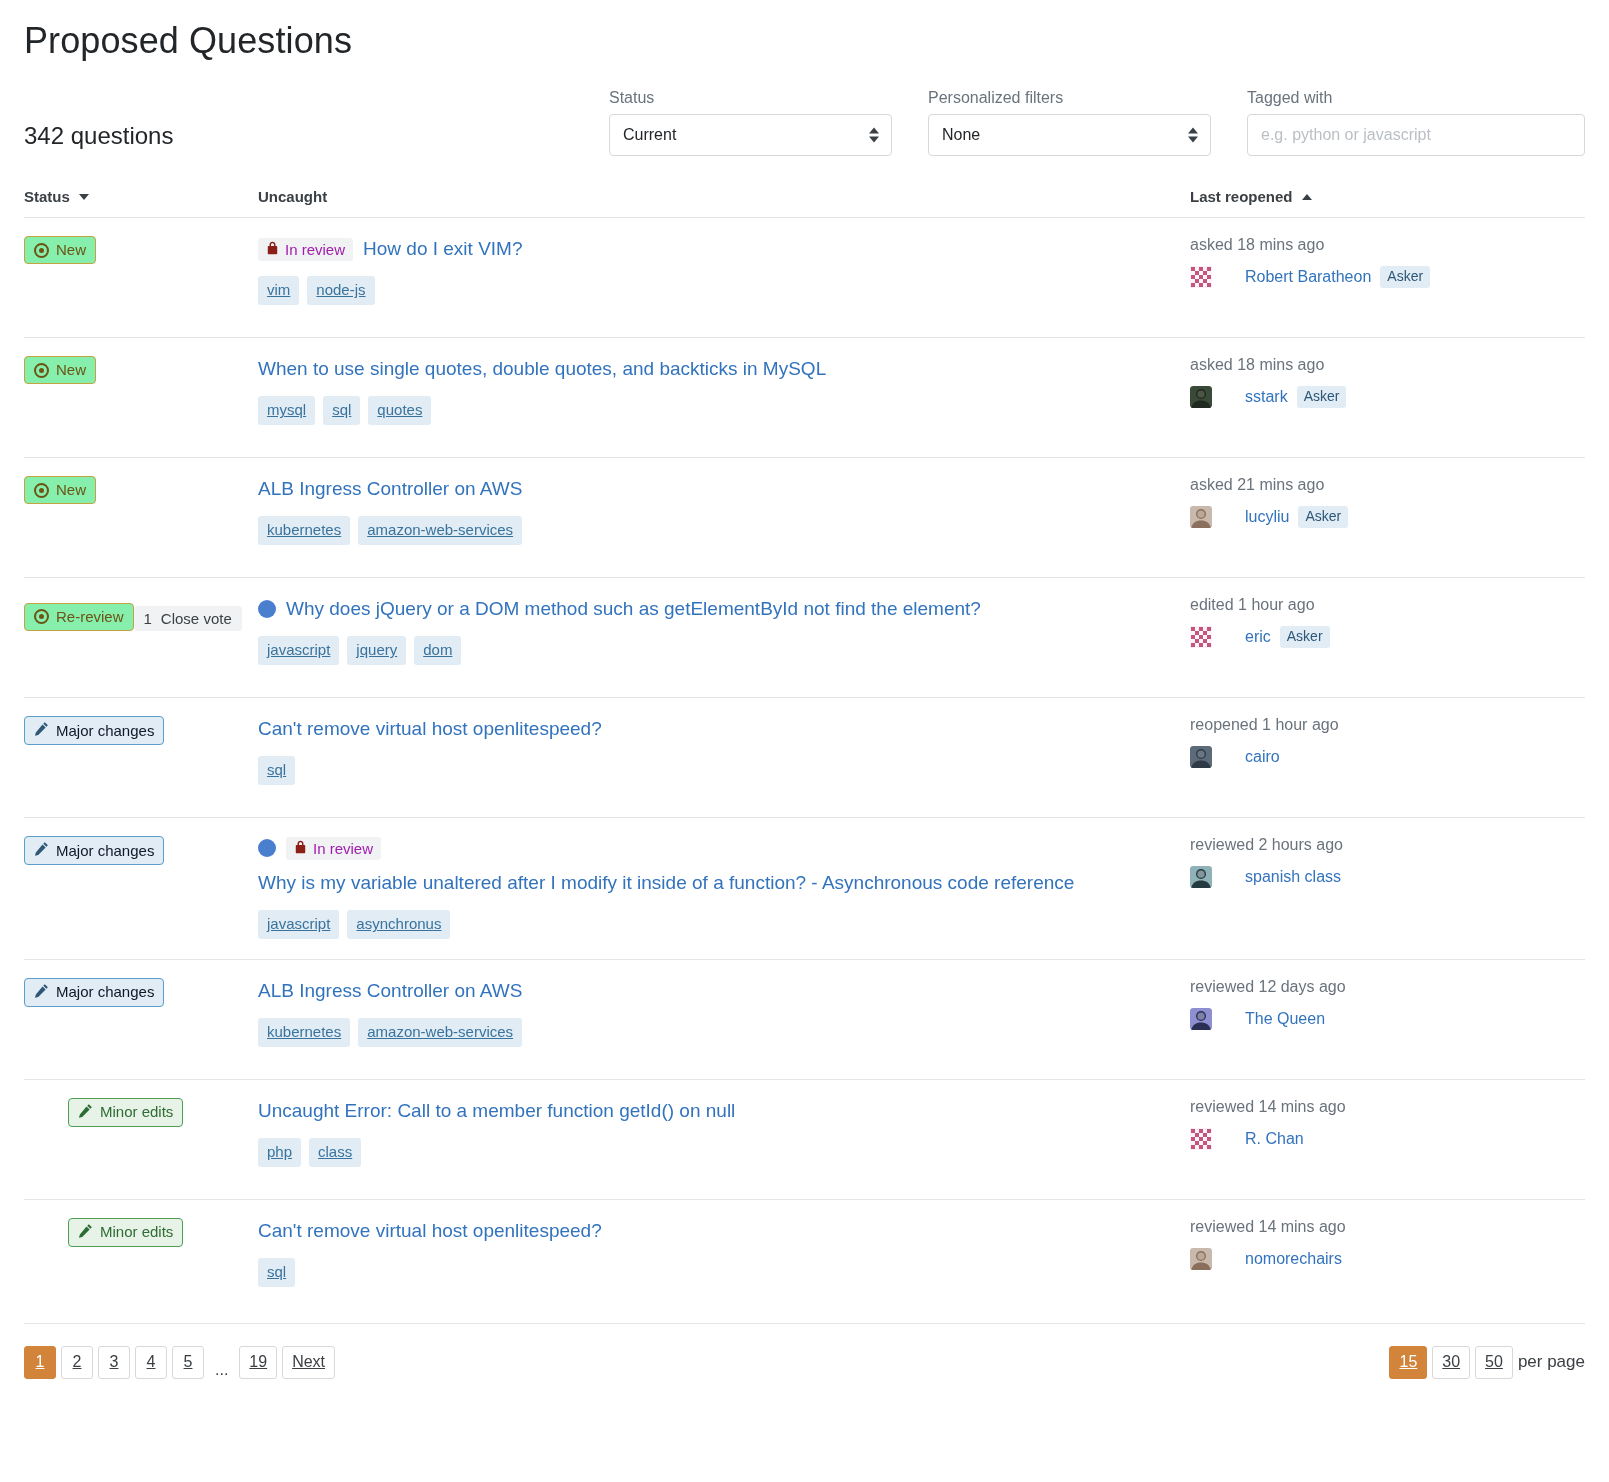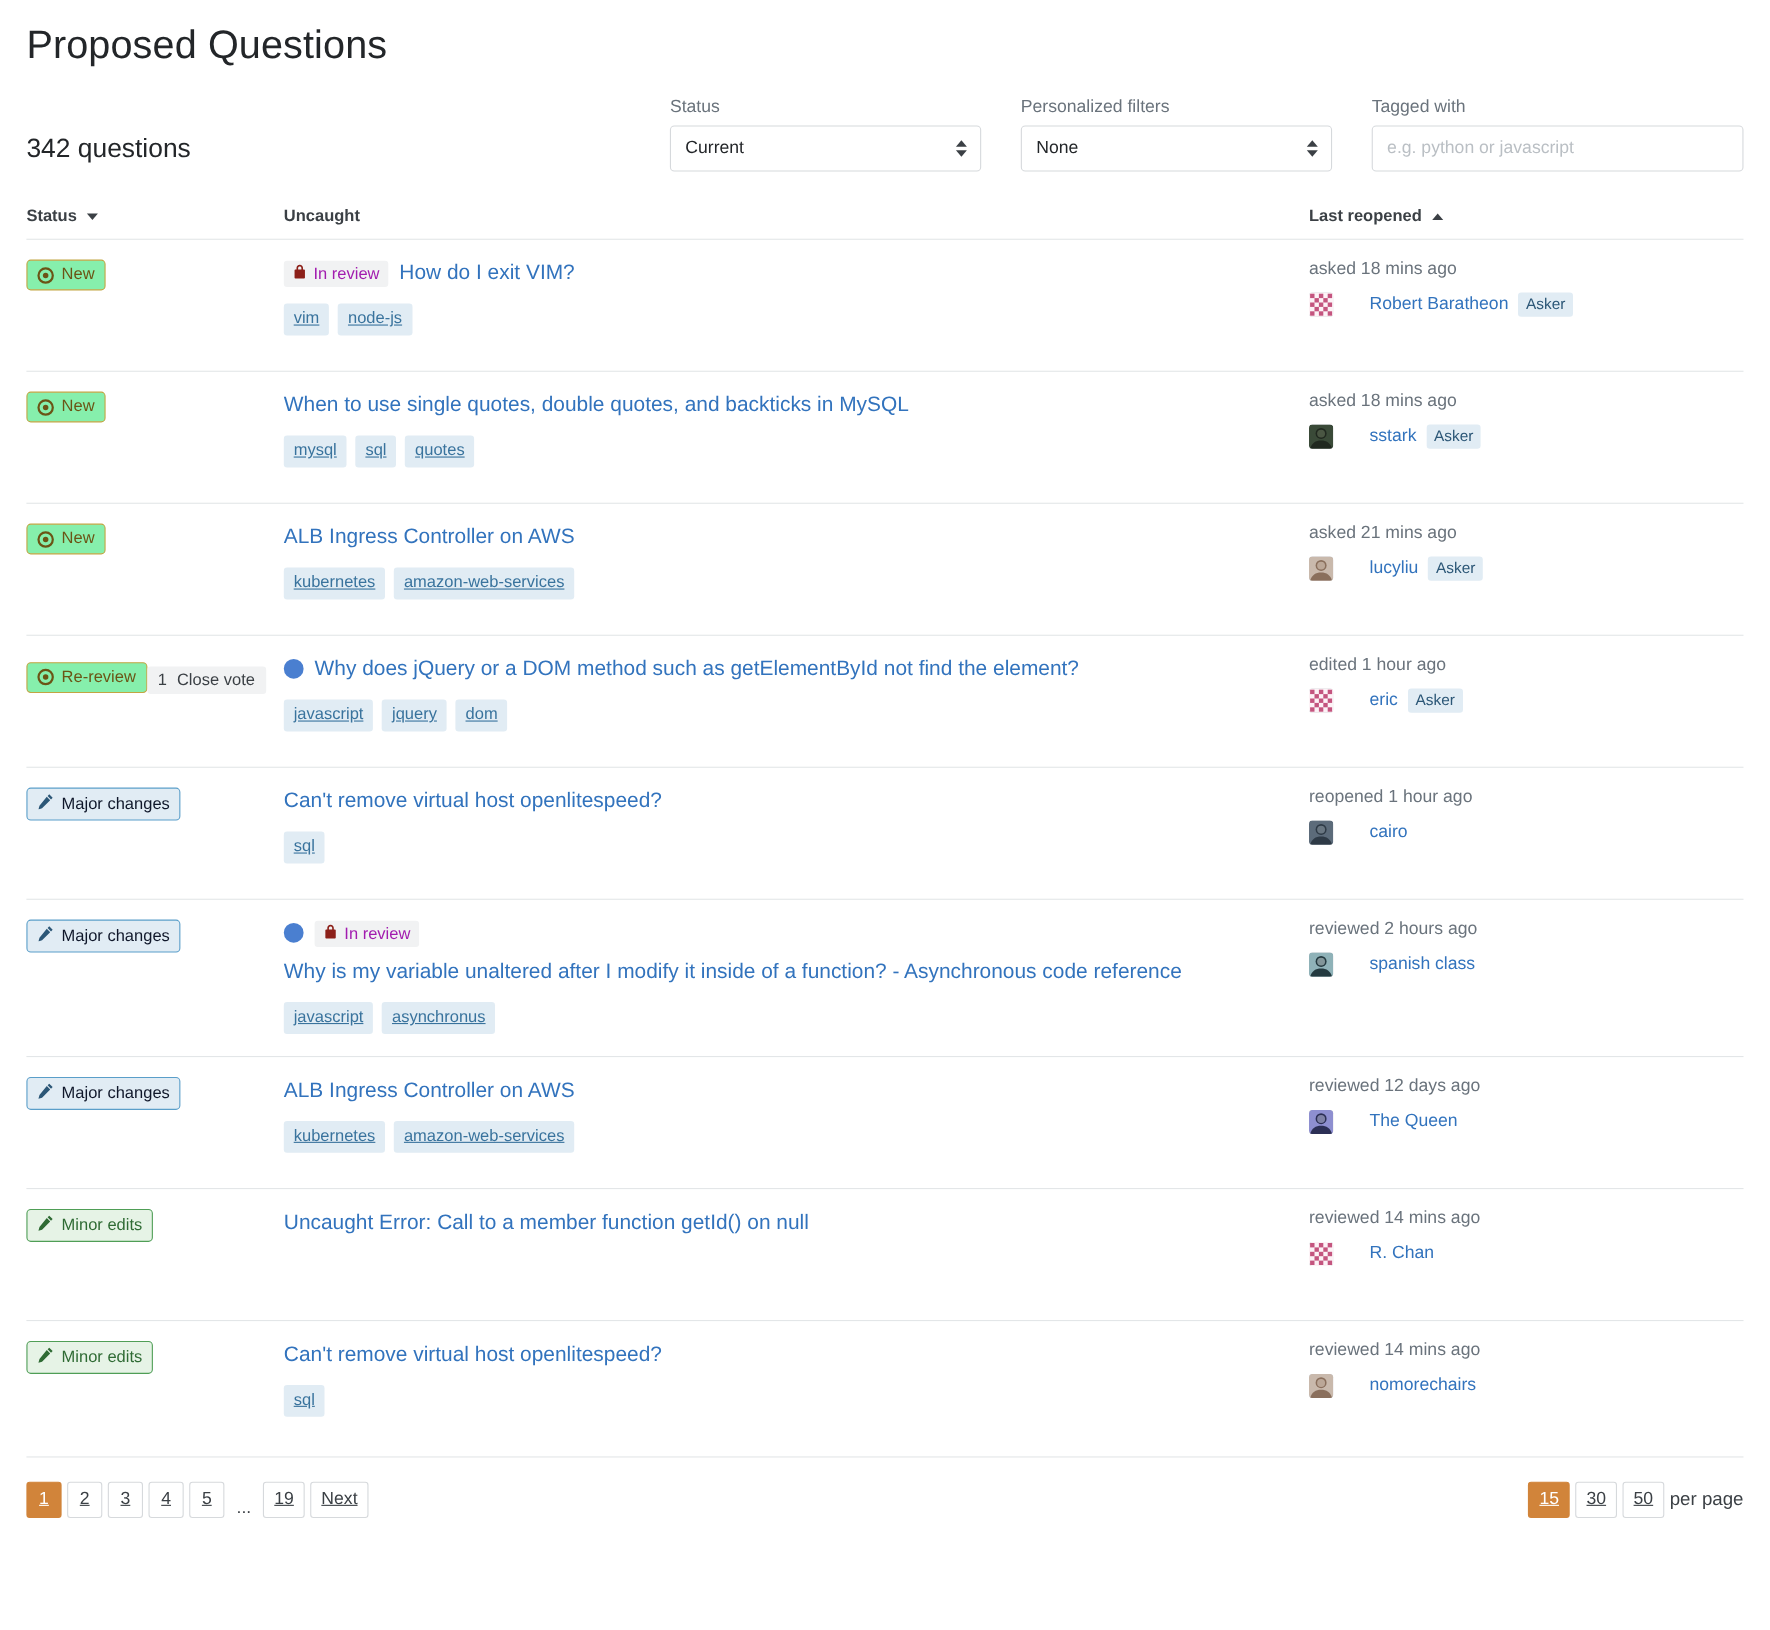--- a/index.html
+++ b/index.html
@@ -127,20 +127,21 @@
   }
   .badge.major {
     background: #e1ecf4;
     border-color: #5a9ec9;
     color: #0f172a;
   }
   .badge.minor {
     background: #e6f3e6;
     border-color: #4f9e56;
     color: #2f6b34;
+    margin-left: 44px;
   }
   .eye {
     width: 15px; height: 15px;
     border-radius: 50%;
     border: 2px solid currentColor;
     position: relative;
     flex: 0 0 auto;
   }
   .eye::after {
     content:''; position:absolute;
@@ -572,20 +573,24 @@
           <div class="col-status"><span class="badge minor">
               <span><svg class="pencil" viewBox="0 0 16 16" aria-hidden="true">
                   <path d="M11.5 1.2l3.3 3.3-1.6 1.6-3.3-3.3zM9.1 3.6l3.3 3.3L4.5 14.8 1 15.8l1-3.5z" fill="#2f6b34"></path>
                 </svg></span>
               <span>Minor edits</span>
             </span></div>
           <div class="col-q">
             <div class="q-line1">
               <a class="q-title" href="#">Uncaught Error: Call to a member function getId() on null</a>
             </div>
+            <div class="tags">
+              <a class="tag" href="#">php</a>
+              <a class="tag" href="#">class</a>
+            </div>
           </div>
           <div class="col-act">
             <div class="act-time">reviewed 14 mins ago</div>
             <div class="act-user">
               <span>
                 <svg class="avatar" viewBox="0 0 22 22" aria-hidden="true">
                   <rect width="22" height="22" rx="3" fill="#fdf2f6"></rect>
                   <rect x="1" y="1" width="4" height="4" fill="#c4557f"></rect>
                   <rect x="9" y="1" width="4" height="4" fill="#c4557f"></rect>
                   <rect x="17" y="1" width="4" height="4" fill="#c4557f"></rect>

